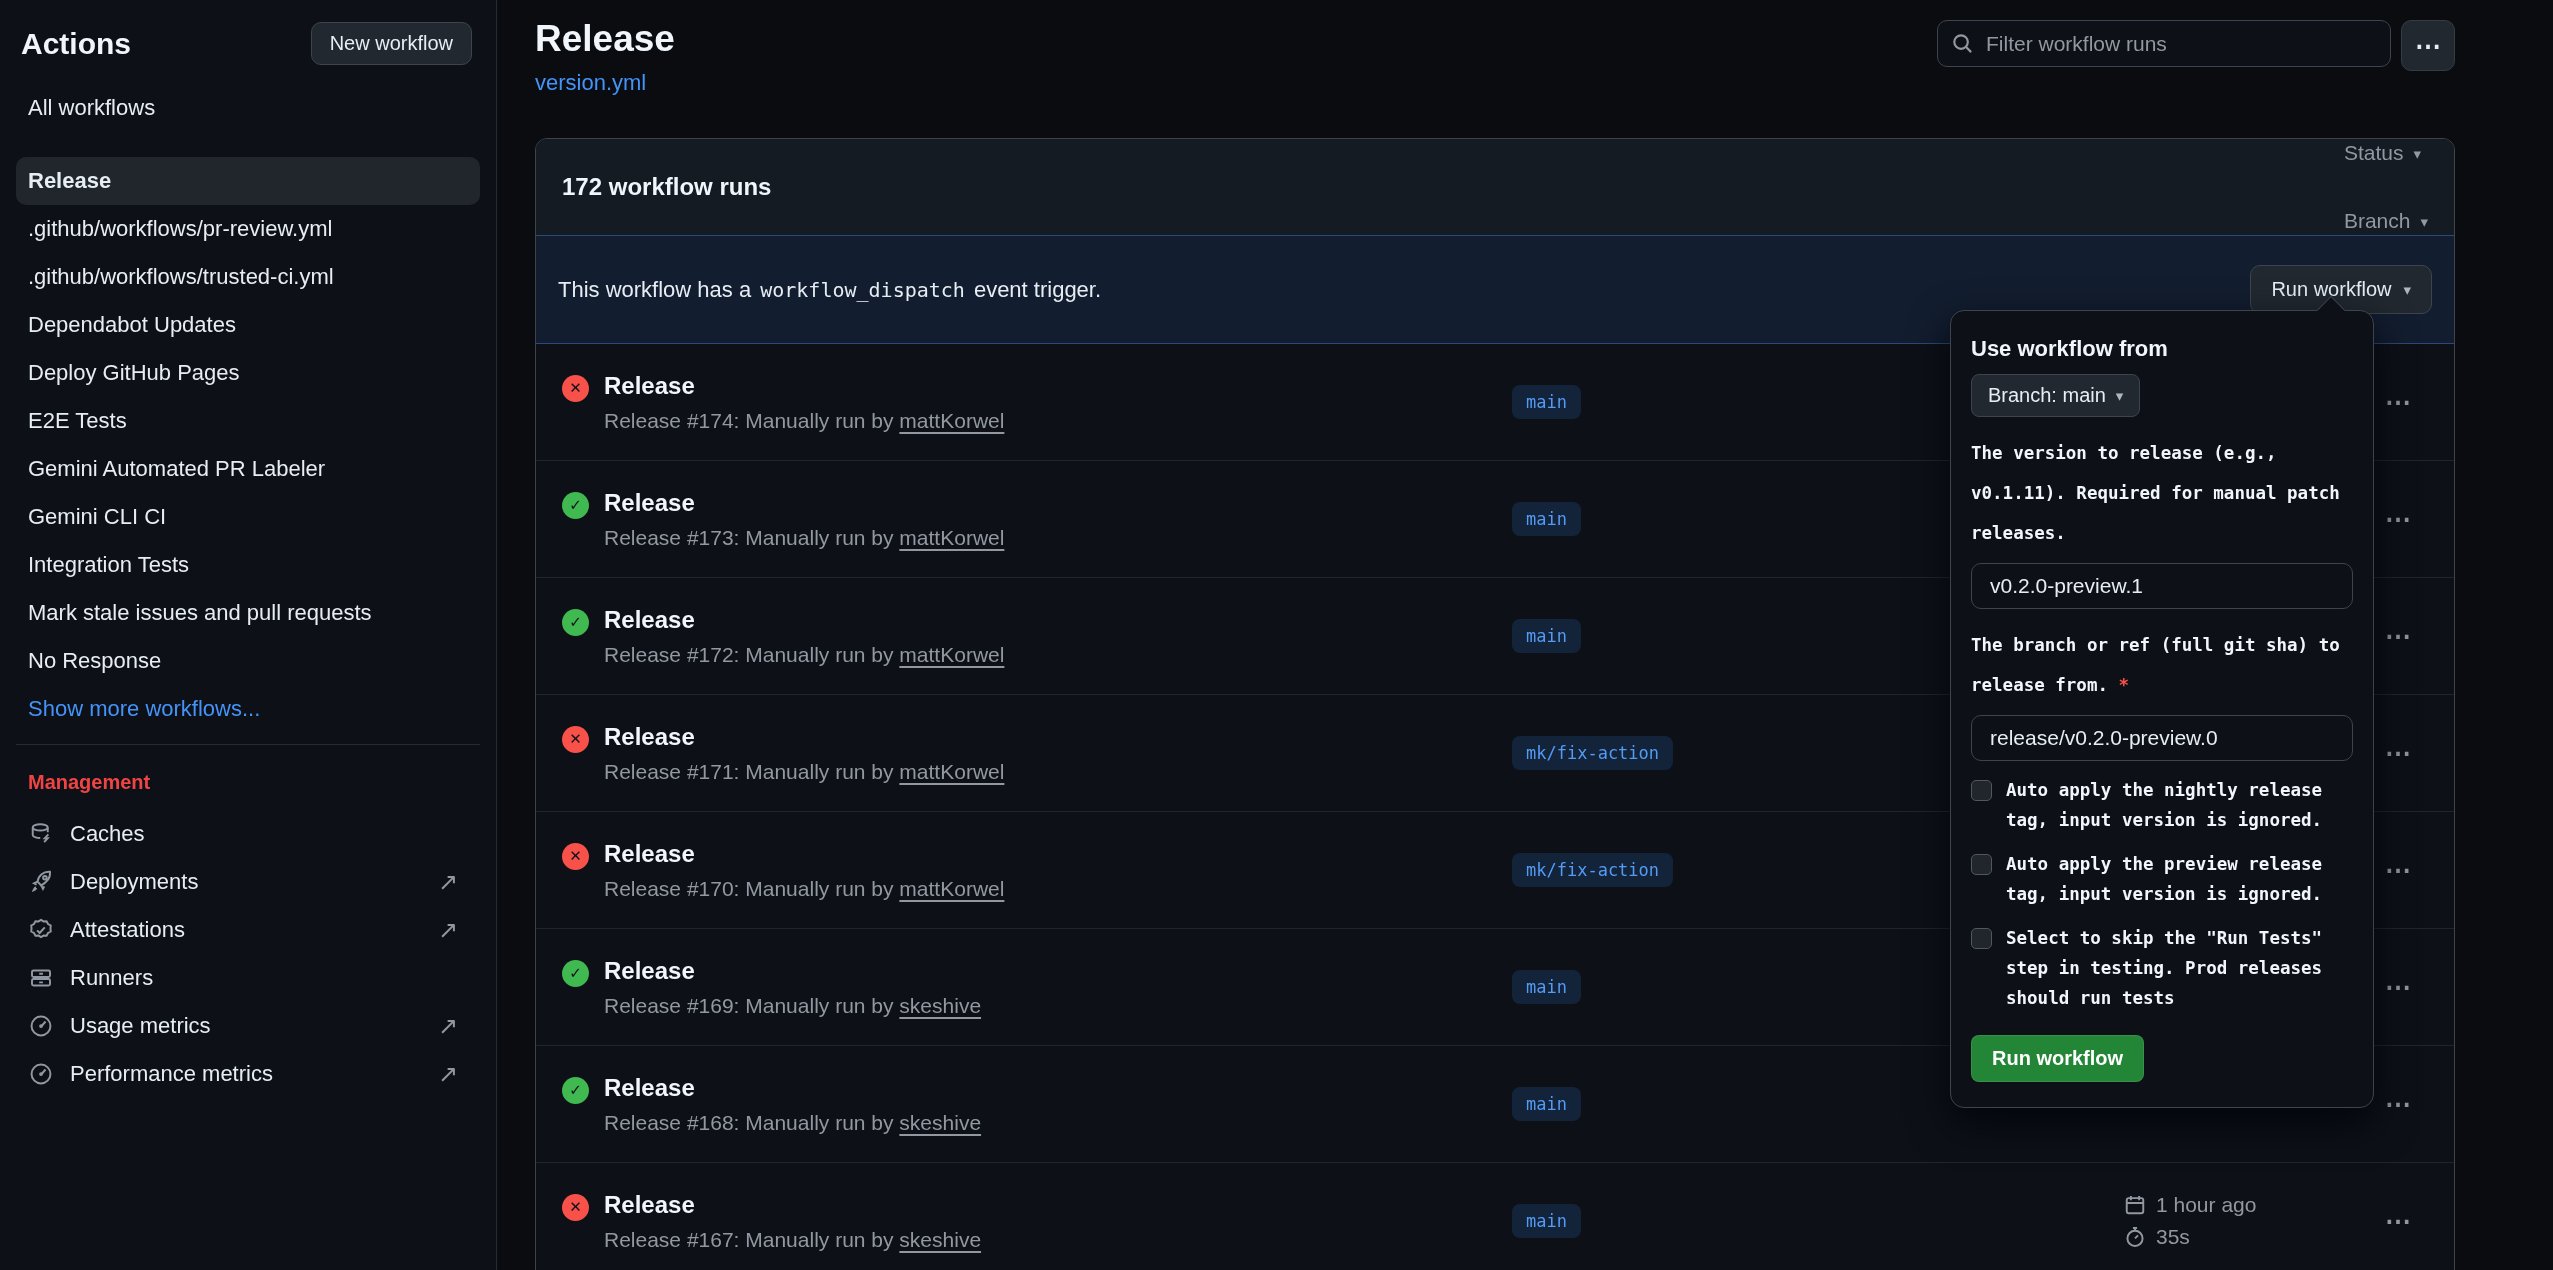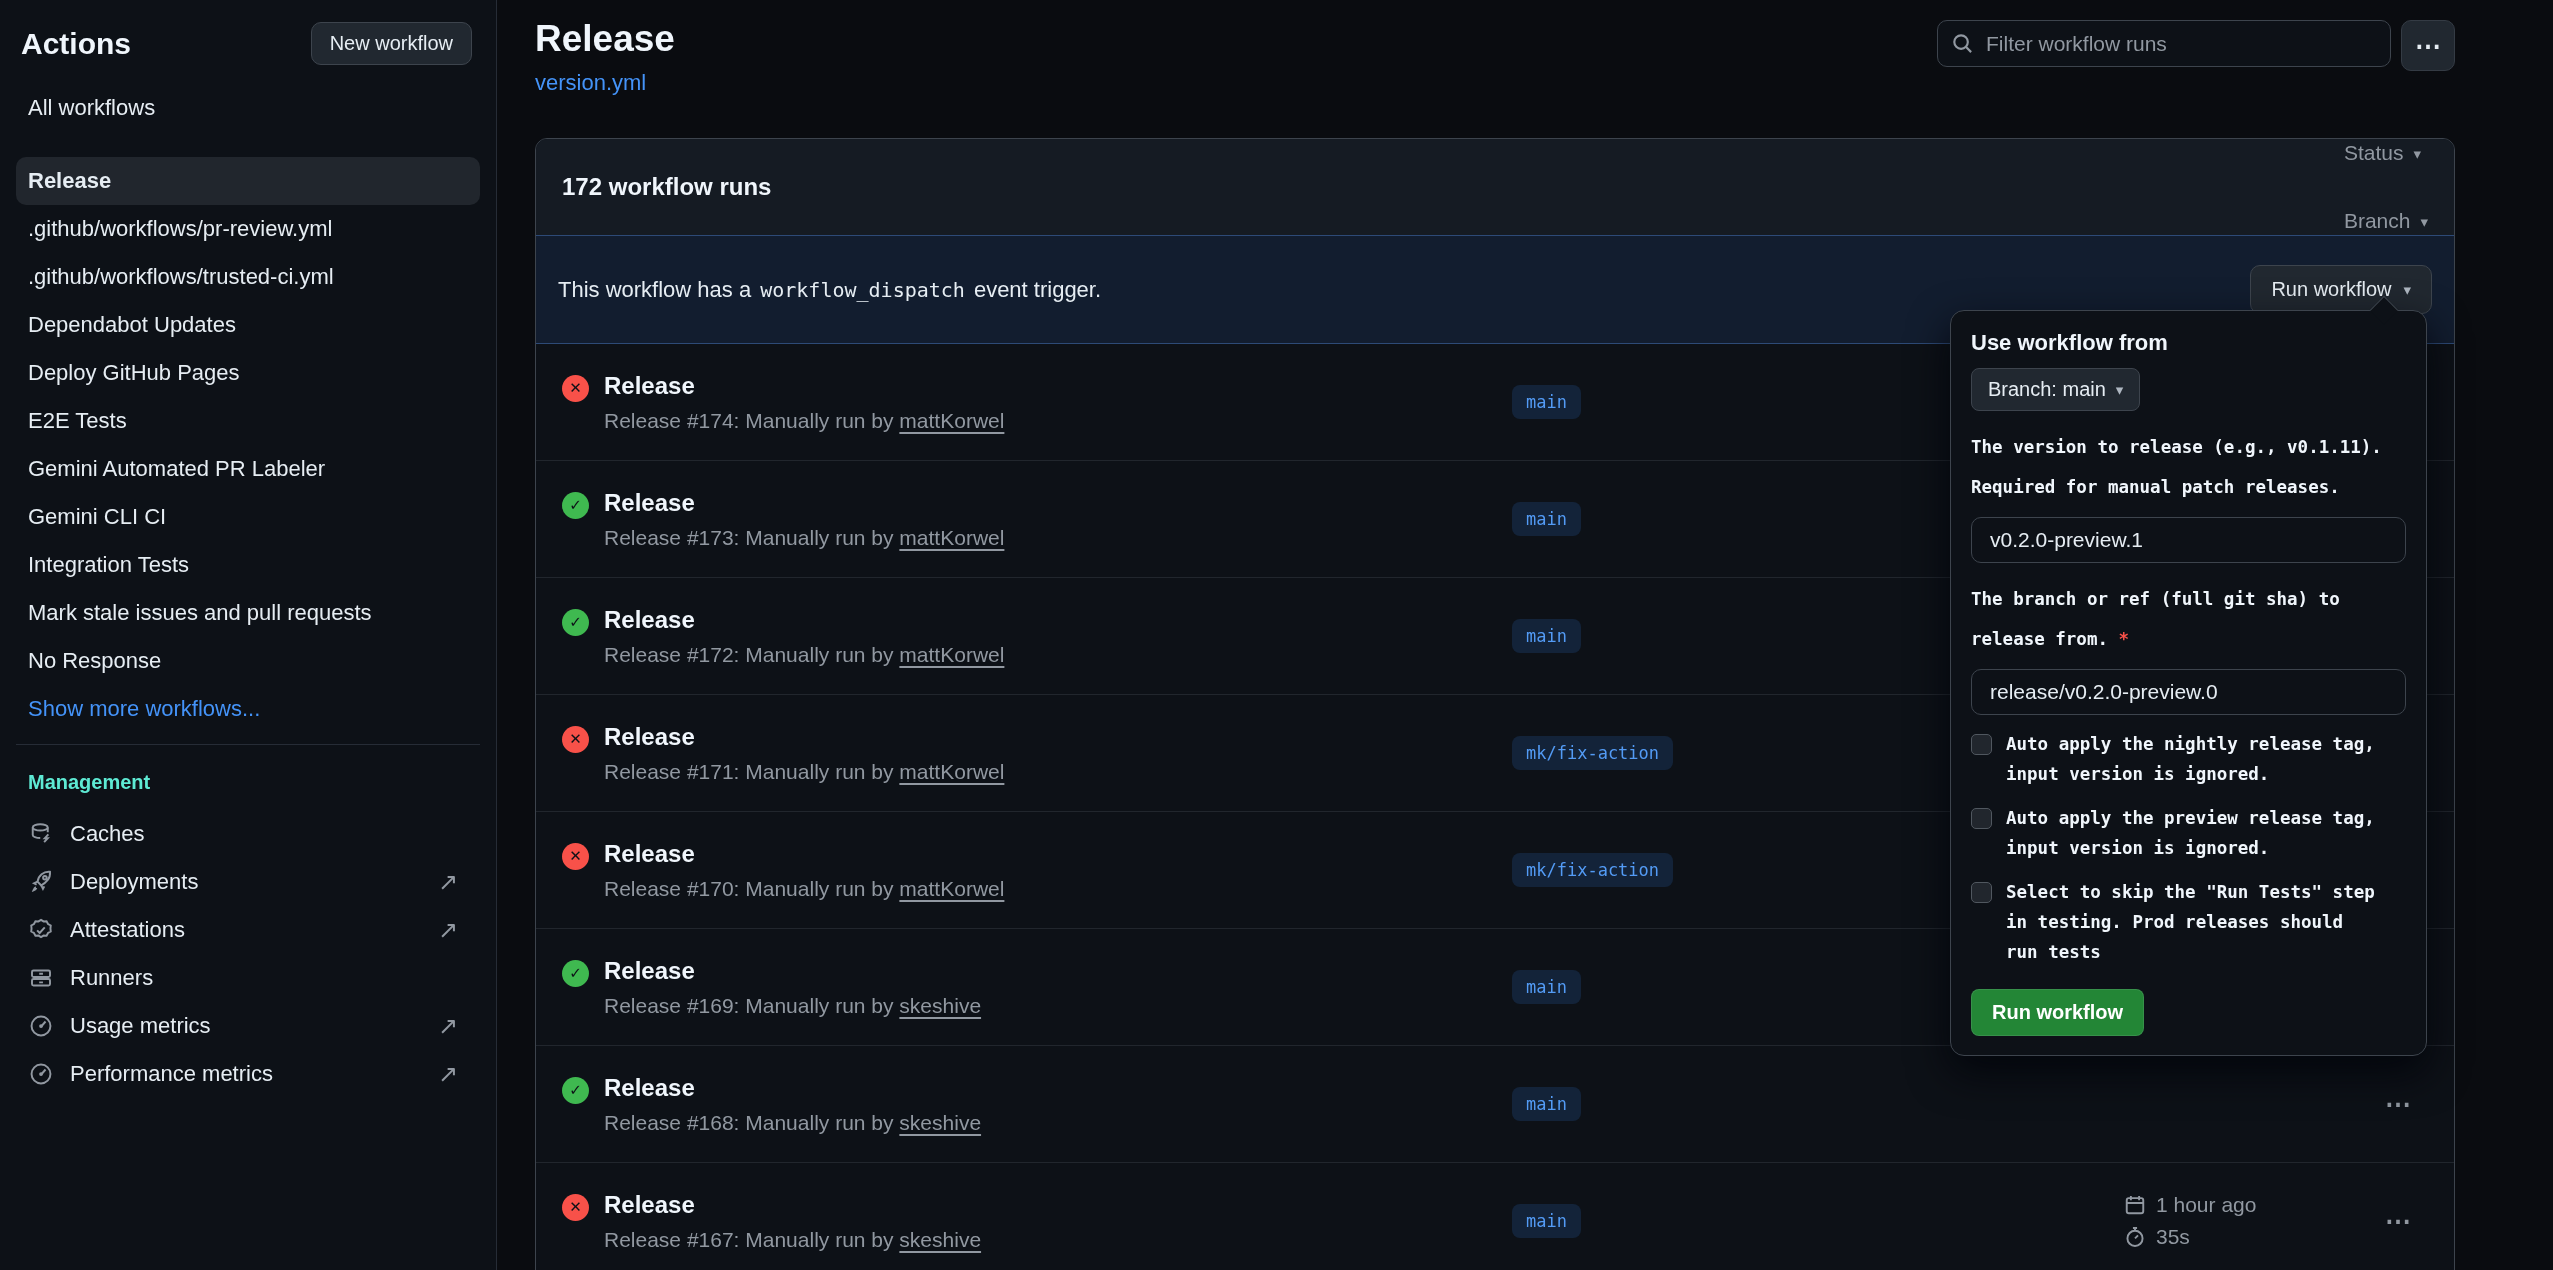--- a/index.html
+++ b/index.html
@@ -31,21 +31,21 @@
     padding:0 12px; border-radius:10px; font-size:22px; color:#e6edf3; cursor:pointer;
     white-space:nowrap; overflow:hidden;
   }
   .wf-item.selected { background:#21262d; font-weight:700; }
   .wf-item.selected::before {
     content:''; position:absolute; left:-13px; top:50%; transform:translateY(-50%);
     width:7px; height:34px; border-radius:4px; background:#316dca;
   }
   .wf-item.show-more { color:#4493f8; }
   .sidebar-divider { border:none; border-top:1px solid #262c36; margin:11px 16px 0; }
-  .mgmt-heading { margin:26px 0 0 28px; font-size:20px; font-weight:700; color:#5eead4; }
+  .mgmt-heading { margin:26px 0 0 28px; font-size:20px; font-weight:700; color:#ef4444; }
   .mgmt-list { list-style:none; margin:16px 0 0; padding:0 16px; }
   .mgmt-item {
     height:48px; display:flex; align-items:center; gap:16px;
     padding:0 22px 0 12px; border-radius:10px; font-size:22px; color:#e6edf3; cursor:pointer;
   }
   .mgmt-icon { width:26px; height:26px; color:#9198a1; display:inline-flex; align-items:center; justify-content:center; }
   .mgmt-icon svg { width:24px; height:24px; }
   .mgmt-label { flex:1; }
   .external-arrow { color:#9198a1; font-size:24px; }
 
@@ -117,23 +117,23 @@
   }
   .meta-cell { padding-left:36px; display:flex; flex-direction:column; gap:8px; visibility:hidden; }
   .run-row.has-meta .meta-cell { visibility:visible; }
   .meta-line { display:flex; align-items:center; gap:10px; color:#9198a1; font-size:21px; }
   .meta-line svg { color:#9198a1; }
   .row-kebab { background:none; border:none; color:#9198a1; font-size:26px; font-weight:700; cursor:pointer; text-align:center; padding:0; }
   .partial-row { height:60px; }
 
   
   .popover {
-    position:absolute; left:1950px; top:310px; width:477px; z-index:10;
+    position:absolute; left:1950px; top:310px; width:424px; z-index:10;
     background:#0d1117; border:1px solid #3d444d; border-radius:14px;
-    box-shadow:0 16px 40px rgba(1,4,9,0.85); padding:19px 20px;
+    box-shadow:0 16px 40px rgba(1,4,9,0.85); padding:25px 20px;
   }
   .popover-caret {
     position:absolute; top:-11px; right:32px; width:20px; height:20px;
     background:#0d1117; border-left:1px solid #3d444d; border-top:1px solid #3d444d;
     transform:rotate(45deg);
   }
   .popover-heading { font-size:22px; font-weight:700; color:#f0f6fc; margin:0 0 12px; }
   .branch-select {
     background:#212830; border:1px solid #3d444d; border-radius:8px; color:#e6edf3;
     font-size:20px; padding:9px 16px; display:inline-flex; align-items:center; gap:10px; cursor:pointer;

